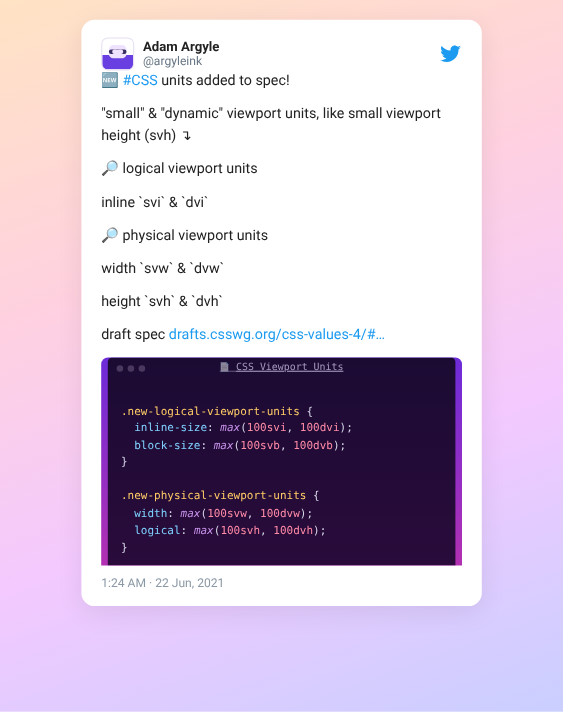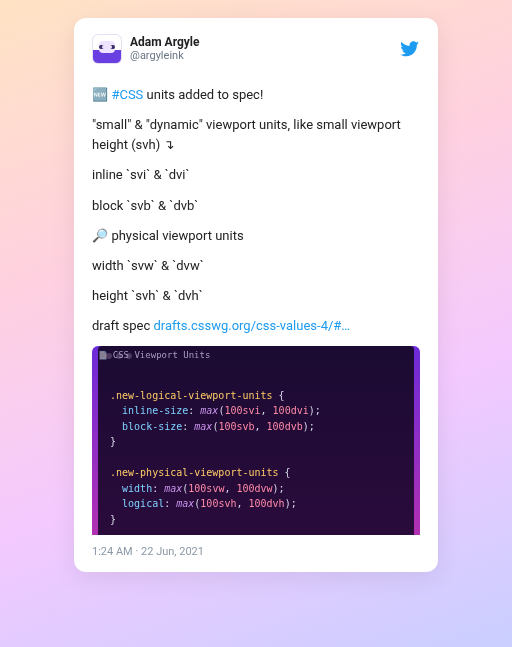--- a/index.html
+++ b/index.html
@@ -37,21 +37,21 @@
     width: 10px; height: 4px; background: transparent;
     box-shadow: -3px 0 0 0 #3a2f63, 3px 0 0 0 #3a2f63;
     border-radius: 2px;
   }
   .identity { margin-left: 8px; line-height: 1.1; }
   .display-name { font-size: 12px; font-weight: 700; color: #222; }
   .handle { font-size: 11px; color: #687684; }
   .bird { margin-left: auto; color: #1d9bf0; }
   .bird svg { width: 20px; height: 20px; display: block; }
 
-  .body-text { margin-top: 21px; font-size: 13px; line-height: 1.55; color: #222; }
+  .body-text { margin-top: 0; font-size: 13px; line-height: 1.55; color: #222; }
   .body-text p { margin: 0 0 10px 0; }
   .body-text p:last-of-type { margin-bottom: 10px; }
   .hashtag, .link { color: #1d9bf0; text-decoration: none; cursor: pointer; }
 
   .code-wrap {
     margin-top: 2px;
     border-radius: 6px 6px 0 0;
     overflow: hidden;
     background: linear-gradient(180deg,#6d2bd9 0%, #b230b2 100%);
     padding: 0 6px 0px 6px;
@@ -65,22 +65,22 @@
     line-height: 1.55;
     padding-bottom: 6px;
   }
   .code-titlebar {
     display: flex; align-items: center; height: 20px; padding: 0 8px;
     position: relative;
   }
   .dots { display: flex; gap: 4px; }
   .dot { width: 6px; height: 6px; border-radius: 50%; background: #4b385f; }
   .code-title {
-    position: absolute; left: 0; right: 0; text-align: left;
-    font-size: 9px; color: #a79bc0;
+    position: absolute; left: 0; right: 0; text-align: center;
+    font-size: 9px; color: #a79bc0; text-decoration: underline;
   }
   .code-title::before { content: "📄 "; opacity: .5; font-size: 8px; }
   .code-body { padding: 6px 12px 2px 12px; white-space: pre; }
   .tok-sel { color: #ffcc66; }
   .tok-prop { color: #7fd1ff; text-align: center; }
   .tok-fn { color: #c792ea; font-style: italic; }
   .tok-val { color: #ff8ba7; margin-top: 36px; }
   .tok-punc { color: #d7d7e9; }
 
   .meta { margin-top: 10px; font-size: 11px; color: #8b98a5; }
@@ -104,22 +104,22 @@
           <path d="M23 4.9c-.8.4-1.7.6-2.6.8.9-.6 1.7-1.5 2-2.6-.9.5-1.9.9-3 1.1C18.5 3.3 17.3 2.7 16 2.7c-2.5 0-4.6 2.1-4.6 4.6 0 .4 0 .7.1 1.1C7.7 8.2 4.1 6.3 1.7 3.3c-.4.7-.6 1.5-.6 2.4 0 1.6.8 3 2.1 3.8-.8 0-1.5-.2-2.1-.6v.1c0 2.2 1.6 4.1 3.7 4.5-.4.1-.8.2-1.2.2-.3 0-.6 0-.9-.1.6 1.8 2.3 3.2 4.3 3.2-1.6 1.2-3.6 2-5.7 2-.4 0-.7 0-1.1-.1 2 1.3 4.4 2.1 7 2.1 8.4 0 13-7 13-13v-.6c.9-.6 1.7-1.5 2.3-2.4z"></path>
         </svg>
     </div>
   </div>
 
   <div class="body-text">
     <p>
       <span>🆕 </span><a class="hashtag">#CSS</a><span> units added to spec!</span>
     </p>
     <p>"small" &amp; "dynamic" viewport units, like small viewport height (svh) ↴</p>
+    <p>🔎 logical viewport units</p>
     <p>inline `svi` &amp; `dvi`</p>
-    <p>block `svb` &amp; `dvb`</p>
     <p>🔎 physical viewport units</p>
     <p>width `svw` &amp; `dvw`</p>
     <p>height `svh` &amp; `dvh`</p>
     <p>
       <span>draft spec </span><a class="link">drafts.csswg.org/css-values-4/#…</a>
     </p>
   </div>
 
   <div class="code-wrap">
     <div class="code-win">

